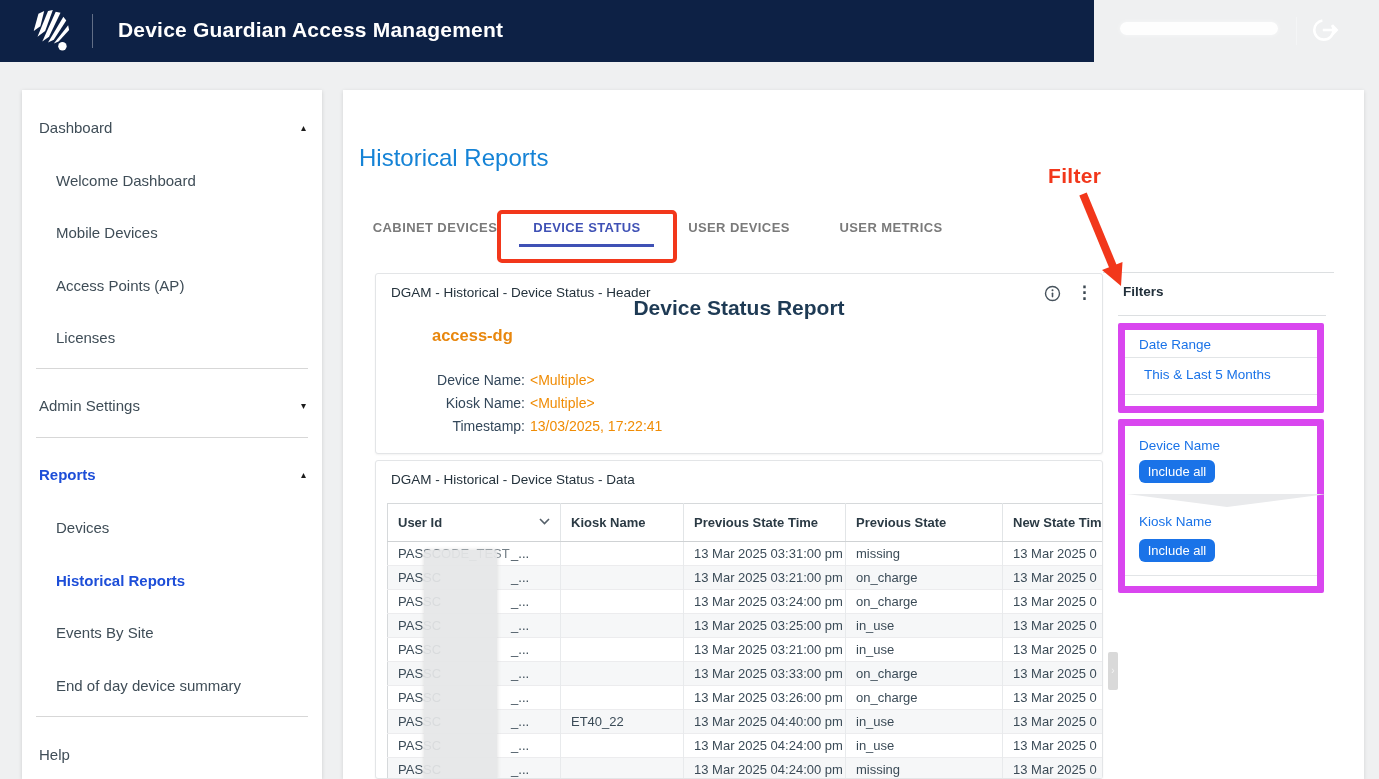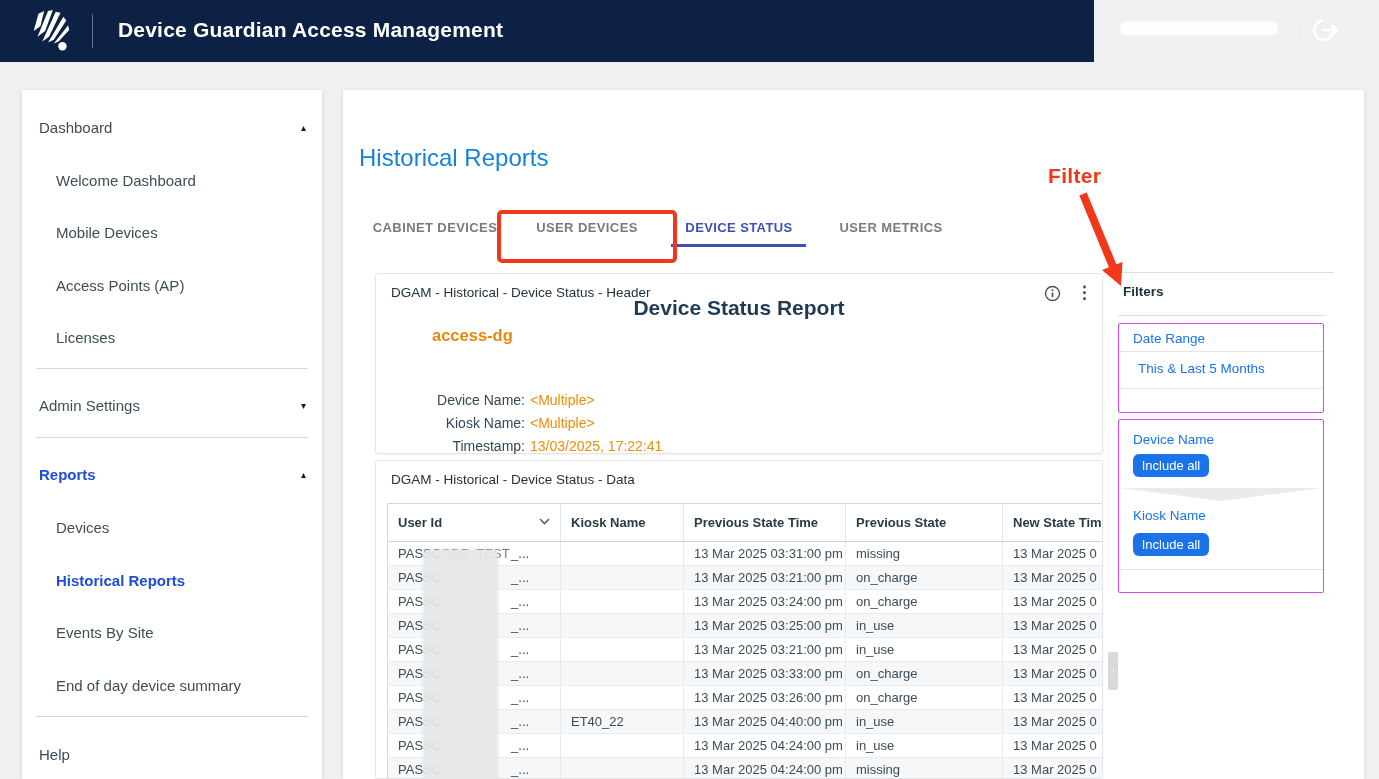--- a/index.html
+++ b/index.html
@@ -36,42 +36,42 @@
 
   
   .card { position:absolute; left:32px; width:728px; background:#fff; border:1px solid #e3e5e7; border-radius:3px; box-shadow:0 1px 2px rgba(0,0,0,.05); }
   .card1 { top:183px; height:181px; }
   .card2 { top:370px; height:319px; overflow:hidden; }
   .card-title { position:absolute; left:15px; top:11px; font-size:13.5px; color:#24323c; }
   .info-icon { position:absolute; left:668px; top:11px; width:17px; height:17px; cursor:pointer; }
   .kebab-icon { position:absolute; left:700px; top:8px; width:16px; height:20px; font-size:17px; font-weight:600; color:#3c4852; text-align:center; cursor:pointer; }
   .report-title { position:absolute; left:0; right:0; top:22px; text-align:center; font-size:21px; font-weight:bold; color:#1e3a54; }
   .access-name { position:absolute; left:56px; top:52px; font-size:16.5px; font-weight:bold; color:#e8870e; }
-  .hdr-fields { position:absolute; left:14px; top:94px;margin-top:20px; }
+  .hdr-fields { position:absolute; left:14px; top:94px; }
   .hdr-row { display:flex; height:23px; align-items:center; font-size:14px; }
   .hdr-row .flabel { width:140px; text-align:right; color:#33475a; padding-right:5px; }
   .hdr-row .fvalue { color:#f08c05; }
 
   
   .table-wrap { position:absolute; left:11px; top:42px; width:716px; height:277px; overflow:hidden; }
   table.report { border-collapse:collapse; table-layout:fixed; width:820px; border:1px solid #d6d9db; background:#fff; }
   table.report col.c1{width:173px} table.report col.c2{width:123px} table.report col.c3{width:162px} table.report col.c4{width:157px} table.report col.c5{width:205px}
   table.report th { height:38px; font-size:13px; font-weight:bold; color:#2b3a44; text-align:left; padding:0 10px; border-right:1px solid #e2e5e7; border-bottom:1px solid #cfd2d4; position:relative; background:#fff; }
   table.report td { height:24px; font-size:13px; color:#3b4b57; padding:0 10px; border-right:1px solid #e8eaec; border-top:1px solid #ececee; white-space:nowrap; overflow:hidden; }
   table.report tr.alt td { background:#f6f7f8; }
   .th-chevron { position:absolute; right:10px; top:14px; }
   .uid-pre,.uid-suf { color:#3b4b57; }
   .uid-mid { display:inline-block; width:70px; overflow:hidden; white-space:nowrap; color:#5a6871; opacity:.85; vertical-align:bottom; }
   .redaction-slab { position:absolute; left:48px; top:89px; width:73px; height:230px; background:rgba(229,230,231,.93); border-radius:3px; box-shadow:0 0 4px rgba(215,215,215,.9); z-index:4; }
 
   
   .flt-divider-top { position:absolute; left:760px; top:182px; width:231px; height:1px; background:#dcdfe1; }
   .flt-title { position:absolute; left:780px; top:194px; font-size:13.5px; font-weight:bold; color:#22303b; }
   .flt-divider-2 { position:absolute; left:775px; top:225px; width:208px; height:1px; background:#dcdfe1; }
-  .flt-box { position:absolute; left:775px; width:206px; background:#fff; border:1px solid #d946ef; border-radius:2px; }
+  .flt-box { position:absolute; left:775px; width:206px; background:#fff; border:7px solid #d946ef; border-radius:2px; }
   .flt-box1 { top:233px; height:90px; }
   .flt-box2 { top:329px; height:174px; }
   .flt-row-label { position:absolute; left:14px; font-size:13.5px; color:#1a73e8; cursor:pointer; }
   .flt-line { position:absolute; left:0; right:0; height:1px; background:#e2e5e7; }
   .include-btn { position:absolute; left:14px; width:76px; height:23px; background:#1a73e8; color:#fff; font-size:13px; border:none; border-radius:6px; cursor:pointer; font-family:"Liberation Sans",sans-serif; }
   .wedge { position:absolute; left:2px; top:68px; width:0; height:0; border-left:100px solid transparent; border-right:100px solid transparent; border-top:13px solid #e9eaec; }
   .scroll-pill { position:absolute; left:765px; top:562px; width:10px; height:38px; background:#d9d9d9; border-radius:2px; color:#f3f3f3; font-size:10px; line-height:38px; text-align:center; cursor:pointer; }
 
   
   .annot-label { position:absolute; left:705px; top:74px; font-size:21px; font-weight:bold; color:#f2371b; letter-spacing:.3px; z-index:7; }
@@ -147,26 +147,26 @@
     </div>
 </div>
 
 <div class="main">
   <div class="page-title">Historical Reports</div>
 
   <div class="tabs">
     <div class="tab">
         <span>CABINET DEVICES</span>
       </div>
-    <div class="tab">
-        <span>USER DEVICES</span>
-      </div>
     <div class="tab active">
         <span>DEVICE STATUS</span>
         <span class="tab-underline"></span>
+      </div>
+    <div class="tab">
+        <span>USER DEVICES</span>
       </div>
     <div class="tab">
         <span>USER METRICS</span>
       </div>
   </div>
   <div class="red-box"></div>
 
   <div class="card card1">
     <div class="card-title">DGAM - Historical - Device Status - Header</div>
     <svg class="info-icon" viewBox="0 0 17 17">

